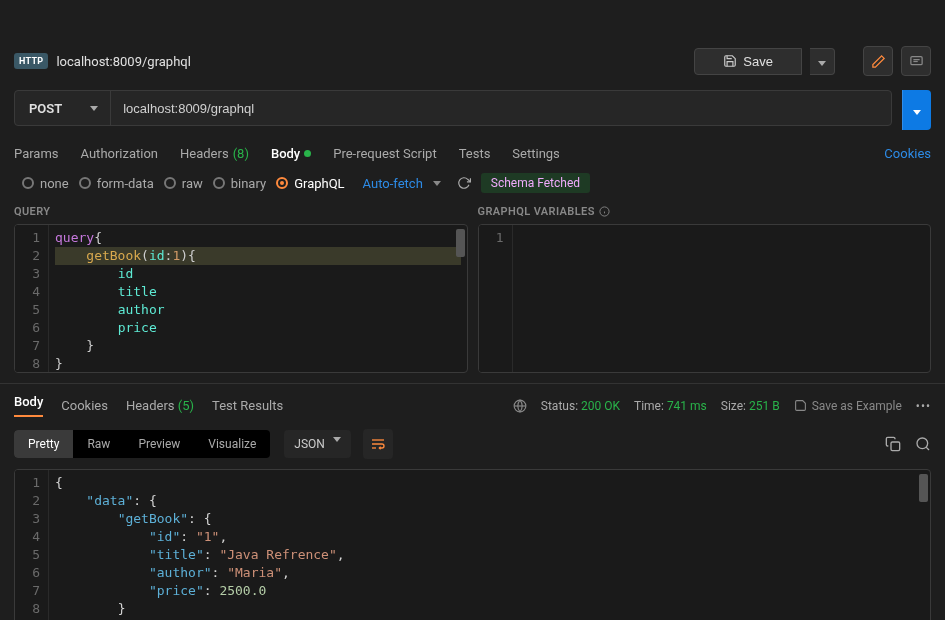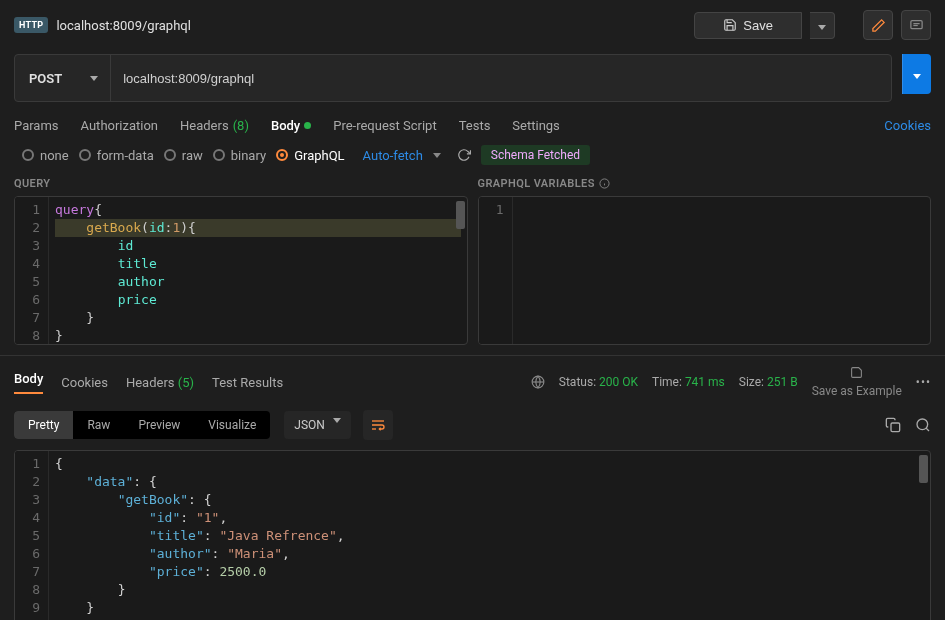--- a/index.html
+++ b/index.html
@@ -2,21 +2,21 @@
 <html><head>
 <meta charset="utf-8">
 <style>
   * { box-sizing: border-box; margin: 0; padding: 0; }
   body {
     width: 945px; height: 620px;
     background: #1e1e1e;
     font-family: -apple-system, BlinkMacSystemFont, "Segoe UI", Roboto, sans-serif;
     font-size: 13px; color: #e0e0e0; overflow: hidden;
   }
-  .topbar { display: flex; align-items: center; padding: 10px 14px 8px; gap: 8px; }
+  .topbar { display: flex; align-items: center; padding: 10px 14px 8px; gap: 8px; margin-top: 36px; }
   .http-badge {
     background: #3a5866; color: #fff; font-size: 9px; font-weight: 700;
     padding: 3px 5px; border-radius: 3px; letter-spacing: 0.3px;
   }
   .tab-title { color: #e0e0e0; font-size: 13px; flex: 1; }
   .save-btn {
     display: flex; align-items: center; gap: 6px;
     background: #2e2e2e; border: 1px solid #444; color: #e0e0e0;
     padding: 5px 28px; border-radius: 4px 0 0 4px; cursor: pointer; font-size: 13px;
   }
@@ -26,21 +26,21 @@
   }
   .icon-btn {
     background: #2e2e2e; border: 1px solid #444; color: #aaa;
     width: 30px; height: 30px; border-radius: 4px; cursor: pointer;
     display: inline-flex; align-items: center; justify-content: center;
   }
   .icon-btn.orange svg { stroke: #ff8a3d; }
   .reqrow { display: flex; padding: 6px 14px 12px; gap: 10px; }
   .method-url {
     display: flex; flex: 1; border: 1px solid #3a3a3a; border-radius: 4px;
-    background: #262626; overflow: hidden; height: 48px;
+    background: #262626; overflow: hidden; height: 36px;
   }
   .method-select {
     display: flex; align-items: center; gap: 28px; padding: 0 12px 0 14px;
     border-right: 1px solid #3a3a3a; color: #e0e0e0; font-weight: 600; cursor: pointer;
   }
   .url-input {
     flex: 1; background: transparent; border: none; color: #d0d0d0;
     padding: 0 12px; font-size: 13px; outline: none;
   }
   .send-btn {
@@ -115,21 +115,21 @@
     display: flex; align-items: center; padding: 10px 14px 6px; gap: 18px;
     color: #aaa; font-size: 13px;
   }
   .resp-hdr .tab { cursor: pointer; }
   .resp-hdr .tab.active {
     color: #fff; border-bottom: 2px solid #ff8a3d; padding-bottom: 6px; font-weight: 500;
   }
   .meta { display: flex; align-items: center; gap: 14px; font-size: 12px; color: #aaa; }
   .meta .lbl { color: #aaa; }
   .meta .val-g { color: #29b34a; }
-  .save-ex { color: #888; display: flex; align-items: center; gap: 5px; cursor: pointer; flex-direction: column; }
+  .save-ex { color: #888; display: flex; align-items: center; gap: 5px; cursor: pointer; }
   .viewrow {
     display: flex; align-items: center; padding: 6px 14px; gap: 4px;
   }
   .viewseg {
     display: flex; background: #000000; border-radius: 4px; overflow: hidden;
   }
   .viewseg .seg {
     padding: 7px 14px; color: #aaa; cursor: pointer; font-size: 12px;
   }
   .viewseg .seg.active { background: #3a3a3a; color: #fff; }

